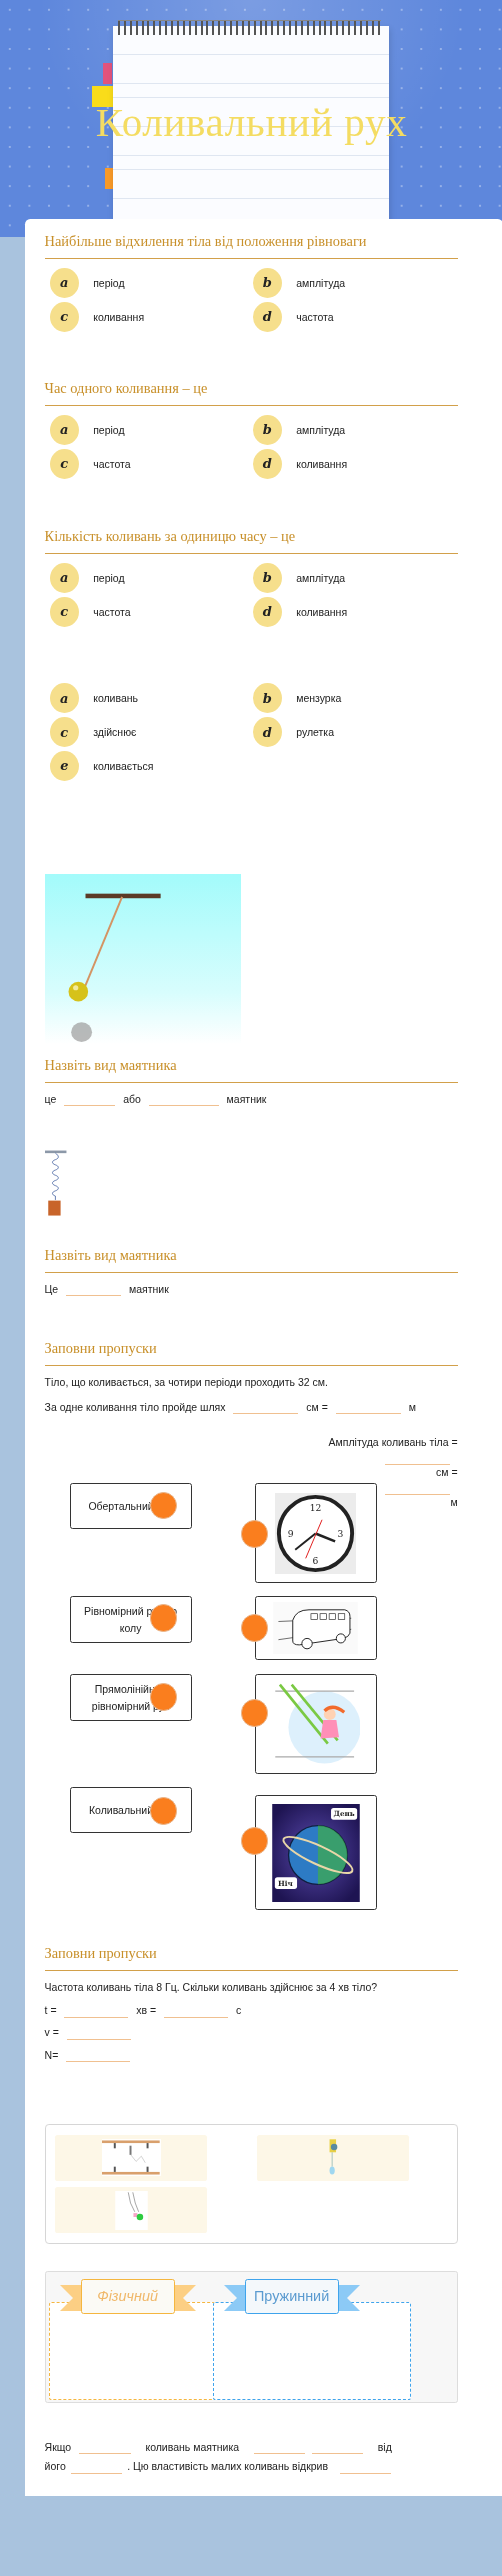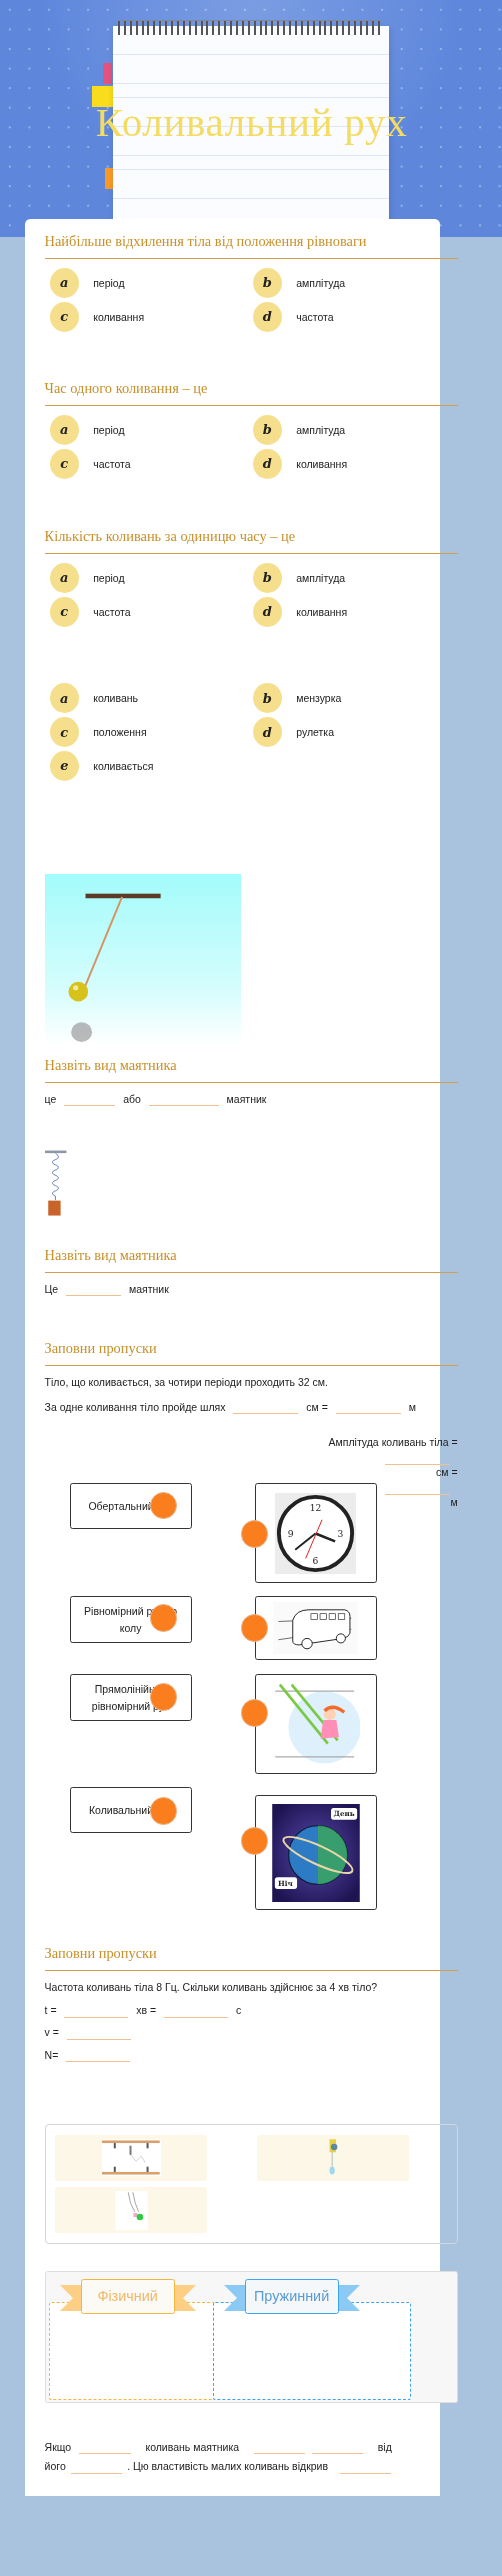--- a/index.html
+++ b/index.html
@@ -31,21 +31,21 @@
     background-image: repeating-linear-gradient(90deg, #555 0 2px, transparent 2px 5.9px);
     border-top: 1.3px solid #888;
   }
   .tab { position: absolute; }
   .hero-title {
     position: absolute; left: 0; width: 503px; top: 98px; text-align: center;
     font-family: "Liberation Serif", serif; font-size: 41px; color: #f4dc62;
     letter-spacing: 0.7px;
   }
   .card {
-    position: absolute; left: 25px; top: 219px; width: 415px; height: 2277px;
+    position: absolute; left: 25px; top: 219px; width: 478px; height: 2277px;
     background: #fff; border-radius: 5.2px 5.2px 0 0;
   }
   .sec { position: absolute; left: 19.6px; width: 413px; }
   .q-title {
     font-family: "Liberation Serif", serif; color: #c8902a; font-size: 14.4px;
     line-height: 19px; padding-bottom: 6.5px; border-bottom: 1px solid #d2a04a;
   }
   .q-title .qm { font-weight: bold; font-size: 17px; }
   .opts { display: grid; grid-template-columns: 203px 203px; row-gap: 3.9px; margin-top: 9.2px; }
   .opt { display: flex; align-items: center; height: 30px; cursor: pointer; }
@@ -173,21 +173,21 @@
       <div class="opt">
           <span class="bubble">a</span>
           <span class="opt-text">коливань</span>
         </div>
       <div class="opt">
           <span class="bubble">b</span>
           <span class="opt-text">мензурка</span>
         </div>
       <div class="opt">
           <span class="bubble">c</span>
-          <span class="opt-text">положення</span>
+          <span class="opt-text">здійснює</span>
         </div>
       <div class="opt">
           <span class="bubble">d</span>
           <span class="opt-text">рулетка</span>
         </div>
       <div class="opt">
           <span class="bubble">e</span>
           <span class="opt-text">коливається</span>
         </div>
     </div>
@@ -392,21 +392,21 @@
       </div>
     </div>
   </div>
 
   <div class="sec" style="top:2052px;height:134px;">
     <div class="cat-box">
       <div class="drop" style="left:3.3px;border-color:#f5b63f;"></div>
       <div class="drop" style="left:167px;left:167px;border-color:#3fa4ec;left:167px;"></div>
       <div class="ribbon-tail" style="left:14.4px;border-top:13px solid #fccf84;border-bottom:13px solid #fccf84;border-left:13px solid transparent;width:26px;"></div>
       <div class="ribbon-tail" style="left:124px;border-top:13px solid #fccf84;border-bottom:13px solid #fccf84;border-right:13px solid transparent;width:26px;"></div>
-      <div class="ribbon-label" style="left:35px;border-color:#f5b63f;color:#f0b86a;">Фізичний</div>
+      <div class="ribbon-label" style="left:35px;border-color:#f5b63f;color:#f0b86a;font-style:italic;">Фізичний</div>
       <div class="ribbon-tail" style="left:178px;border-top:13px solid #8ccaf6;border-bottom:13px solid #8ccaf6;border-left:13px solid transparent;width:26px;"></div>
       <div class="ribbon-tail" style="left:288px;border-top:13px solid #8ccaf6;border-bottom:13px solid #8ccaf6;border-right:13px solid transparent;width:26px;"></div>
       <div class="ribbon-label" style="left:199px;border-color:#3fa4ec;color:#5b9bd0;background:#f4f8fb;">Пружинний</div>
     </div>
   </div>
 
   <div class="sec" style="top:2213px;">
     <div class="line-text" style="margin-top:6.5px;">
       <span>Якщо</span>
       <input class="blank" style="width: 52px; margin: 0px 14.4px 0px 7.9px;">

